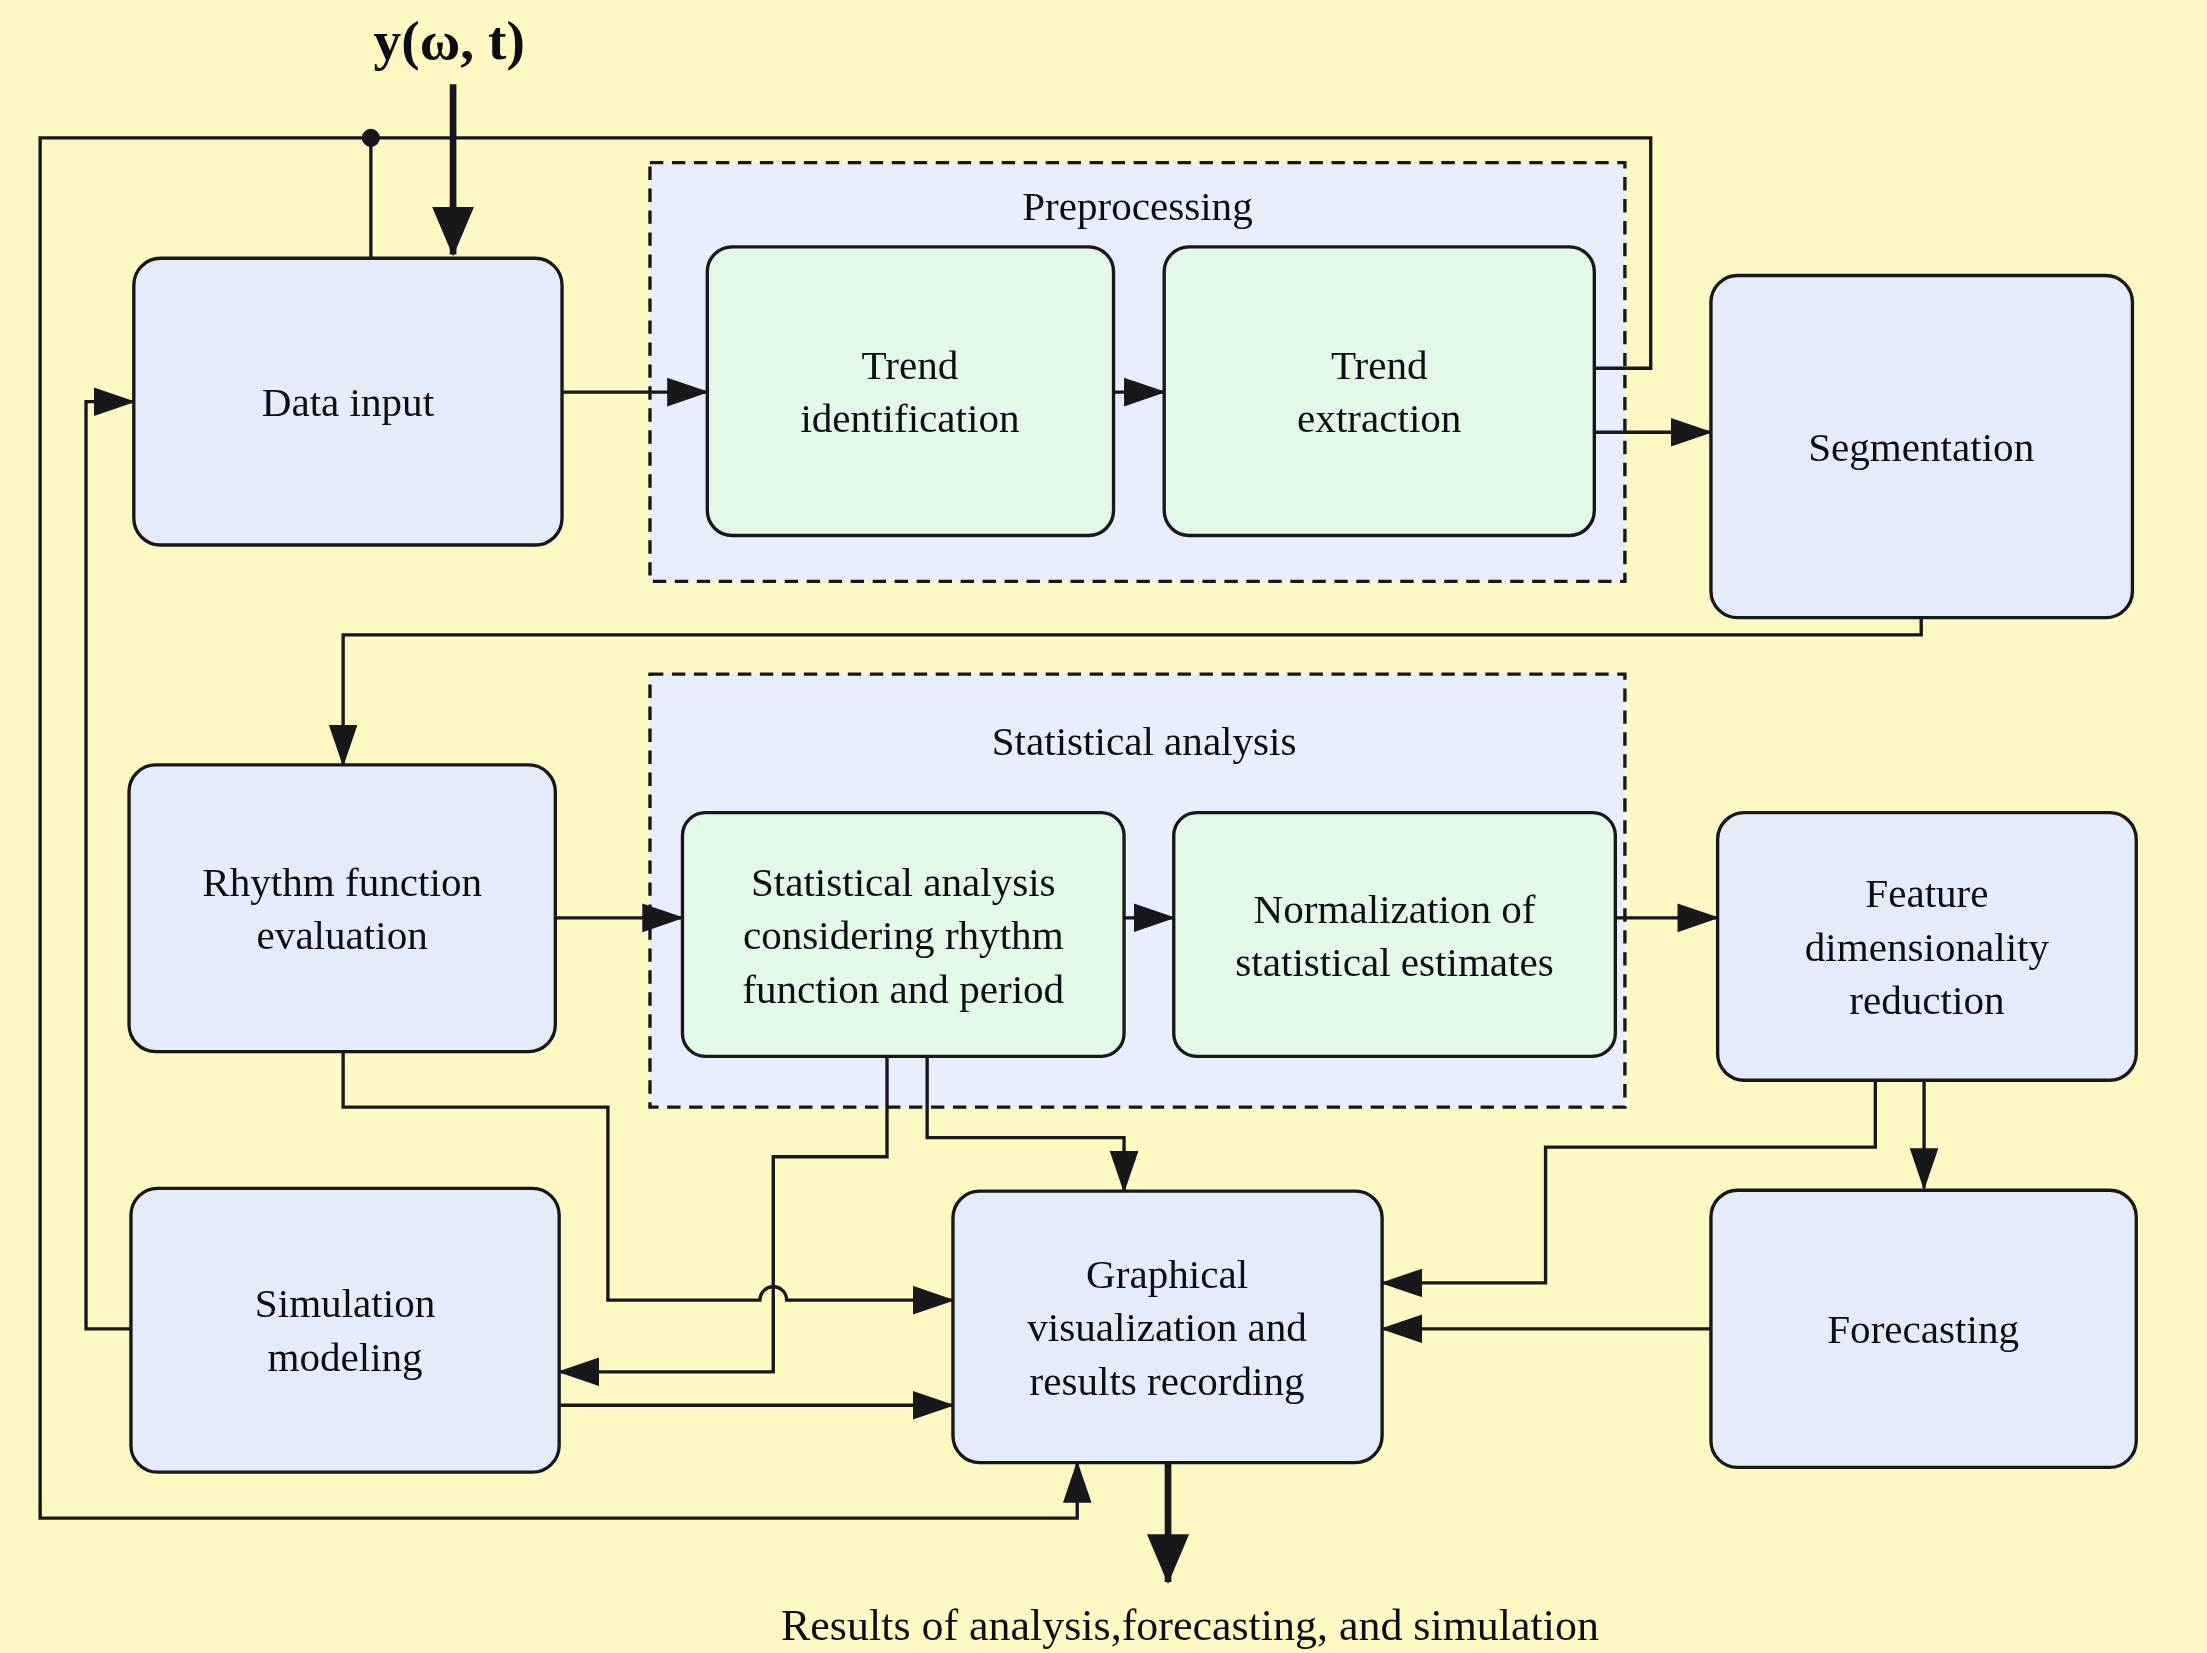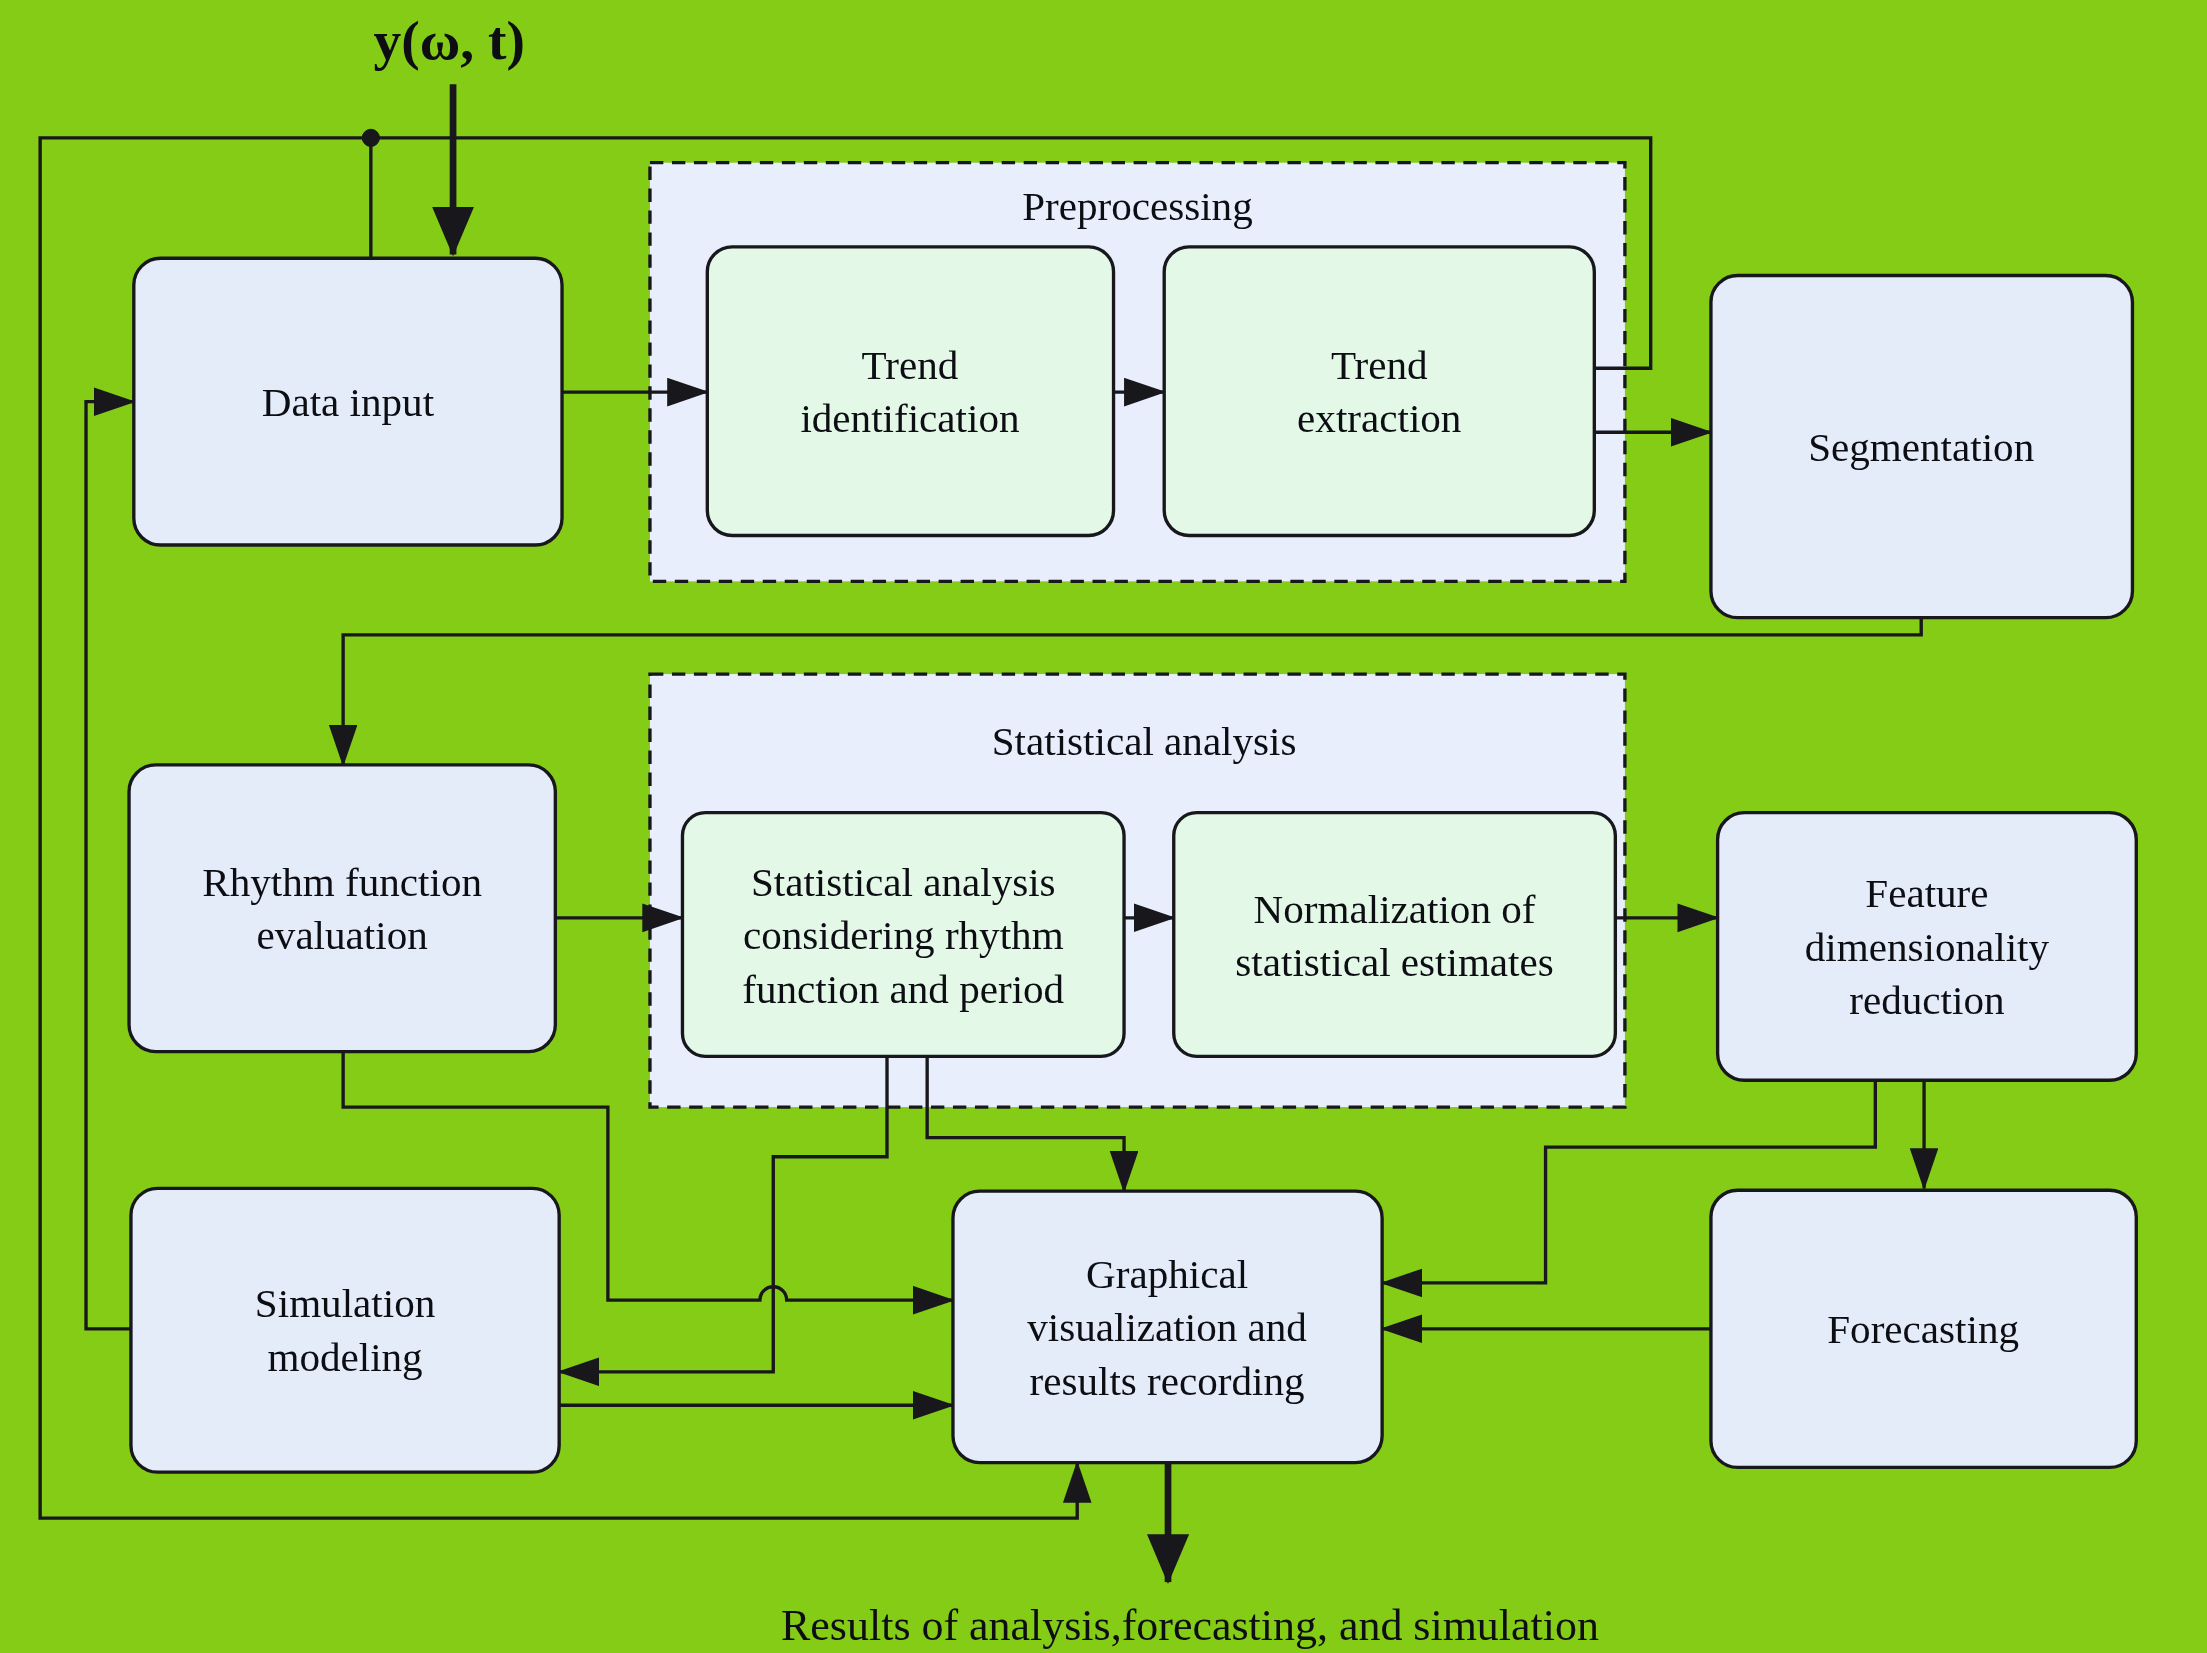--- a/index.html
+++ b/index.html
@@ -4,21 +4,21 @@
 <style>
   html, body {
     margin: 0;
     padding: 0;
     background: #ffffff;
   }
   .stage {
     position: relative;
     width: 2207px;
     height: 1654px;
-    background: #84cc16;
+    background: #fef9c3;
     font-family: "Liberation Serif", "DejaVu Serif", serif;
   }
   svg { display: block; }
   .box        { stroke-width: 3.5; }
   .container  { stroke-width: 3.5; stroke-dasharray: 14 9; }
   .edge       { fill: none; stroke-width: 3.5; }
   .edge-thick { fill: none; stroke-width: 7; }
   .label {
     stroke: none;
     font-family: "Liberation Serif", "DejaVu Serif", serif;

